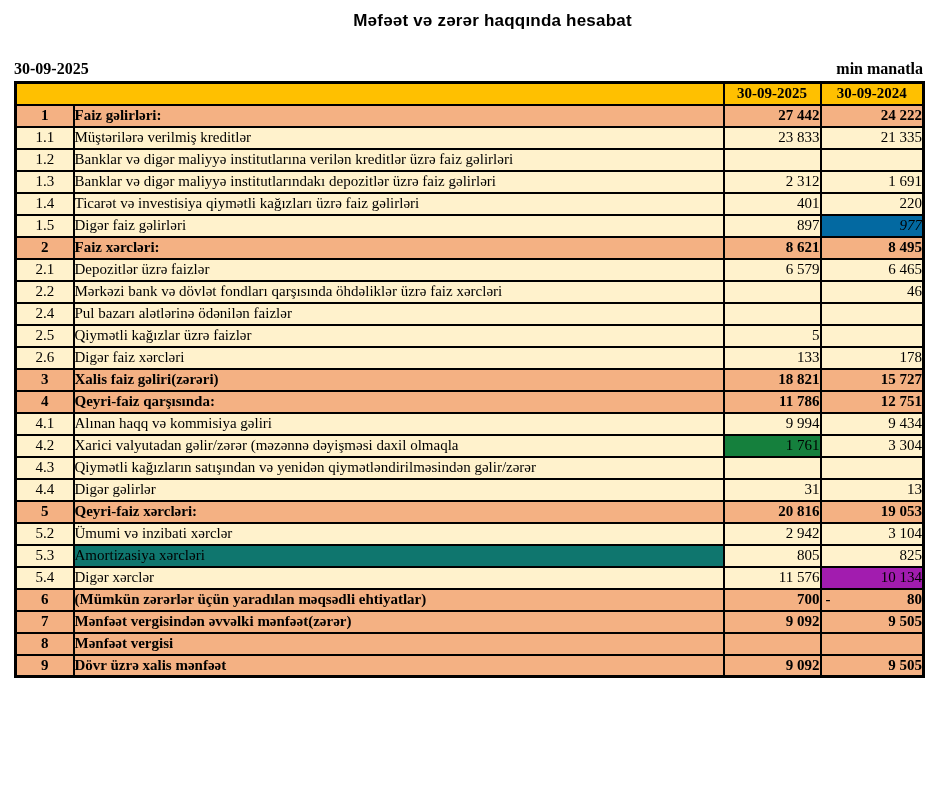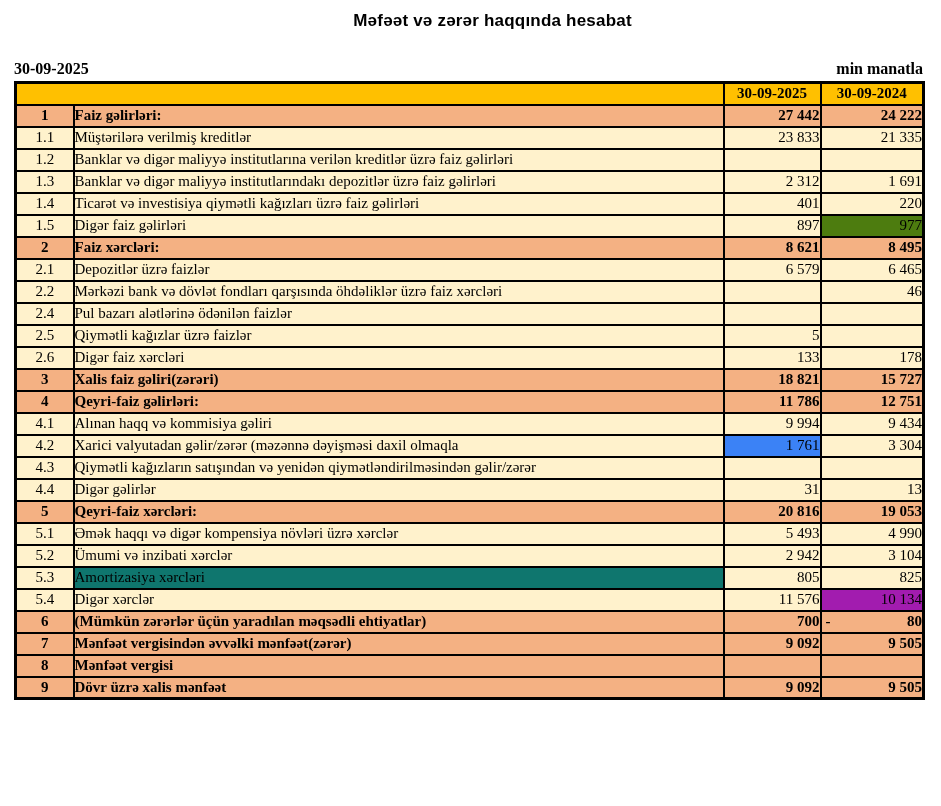--- a/index.html
+++ b/index.html
@@ -109,21 +109,21 @@
         <tr class="item">
           <td class="num" style="background: rgb(255, 242, 204);">1.4</td>
           <td class="label" style="background: rgb(255, 242, 204);">Ticarət və investisiya qiymətli kağızları üzrə faiz gəlirləri</td>
           <td class="val" style="background: rgb(255, 242, 204);">401</td>
           <td class="val" style="background: rgb(255, 242, 204);">220</td>
         </tr>
         <tr class="item">
           <td class="num" style="background: rgb(255, 242, 204);">1.5</td>
           <td class="label" style="background: rgb(255, 242, 204);">Digər faiz gəlirləri</td>
           <td class="val" style="background: rgb(255, 242, 204);">897</td>
-          <td class="val" style="background: #4d7c0f;">977</td>
+          <td class="val" style="background: #0369a1; font-style: italic;">977</td>
         </tr>
         <tr class="section">
           <td class="num" style="background: rgb(244, 177, 131);">2</td>
           <td class="label" style="background: rgb(244, 177, 131);">Faiz xərcləri:</td>
           <td class="val" style="background: rgb(244, 177, 131);">8 621</td>
           <td class="val" style="background: rgb(244, 177, 131);">8 495</td>
         </tr>
         <tr class="item">
           <td class="num" style="background: rgb(255, 242, 204);">2.1</td>
           <td class="label" style="background: rgb(255, 242, 204);">Depozitlər üzrə faizlər</td>
@@ -155,34 +155,34 @@
           <td class="val" style="background: rgb(255, 242, 204);">178</td>
         </tr>
         <tr class="section">
           <td class="num" style="background: rgb(244, 177, 131);">3</td>
           <td class="label" style="background: rgb(244, 177, 131);">Xalis faiz gəliri(zərəri)</td>
           <td class="val" style="background: rgb(244, 177, 131);">18 821</td>
           <td class="val" style="background: rgb(244, 177, 131);">15 727</td>
         </tr>
         <tr class="section">
           <td class="num" style="background: rgb(244, 177, 131);">4</td>
-          <td class="label" style="background: rgb(244, 177, 131);">Qeyri-faiz gəlirləri:</td>
+          <td class="label" style="background: rgb(244, 177, 131);">Qeyri-faiz qarşısında:</td>
           <td class="val" style="background: rgb(244, 177, 131);">11 786</td>
           <td class="val" style="background: rgb(244, 177, 131); padding-left: 32px;">12 751</td>
         </tr>
         <tr class="item">
           <td class="num" style="background: rgb(255, 242, 204);">4.1</td>
           <td class="label" style="background: rgb(255, 242, 204);">Alınan haqq və kommisiya gəliri</td>
           <td class="val" style="background: rgb(255, 242, 204);">9 994</td>
           <td class="val" style="background: rgb(255, 242, 204);">9 434</td>
         </tr>
         <tr class="item">
           <td class="num" style="background: rgb(255, 242, 204);">4.2</td>
           <td class="label" style="background: rgb(255, 242, 204);">Xarici valyutadan gəlir/zərər (məzənnə dəyişməsi daxil olmaqla</td>
-          <td class="val" style="background: #3b82f6;">1 761</td>
+          <td class="val" style="background: #15803d;">1 761</td>
           <td class="val" style="background: rgb(255, 242, 204);">3 304</td>
         </tr>
         <tr class="item">
           <td class="num" style="background: rgb(255, 242, 204);">4.3</td>
           <td class="label" style="background: rgb(255, 242, 204);">Qiymətli kağızların satışından və yenidən qiymətləndirilməsindən gəlir/zərər</td>
           <td class="val" style="background: rgb(255, 242, 204);"></td>
           <td class="val" style="background: rgb(255, 242, 204);"></td>
         </tr>
         <tr class="item">
           <td class="num" style="background: rgb(255, 242, 204);">4.4</td>
@@ -190,26 +190,20 @@
           <td class="val" style="background: rgb(255, 242, 204);">31</td>
           <td class="val" style="background: rgb(255, 242, 204);">13</td>
         </tr>
         <tr class="section">
           <td class="num" style="background: rgb(244, 177, 131);">5</td>
           <td class="label" style="background: rgb(244, 177, 131);">Qeyri-faiz xərcləri:</td>
           <td class="val" style="background: rgb(244, 177, 131);">20 816</td>
           <td class="val" style="background: rgb(244, 177, 131);">19 053</td>
         </tr>
         <tr class="item">
-          <td class="num" style="background: rgb(255, 242, 204);">5.1</td>
-          <td class="label" style="background: rgb(255, 242, 204);">Əmək haqqı və digər kompensiya növləri üzrə xərclər</td>
-          <td class="val" style="background: rgb(255, 242, 204);">5 493</td>
-          <td class="val" style="background: rgb(255, 242, 204);">4 990</td>
-        </tr>
-        <tr class="item">
           <td class="num" style="background: rgb(255, 242, 204);">5.2</td>
           <td class="label" style="background: rgb(255, 242, 204);">Ümumi və inzibati xərclər</td>
           <td class="val" style="background: rgb(255, 242, 204);">2 942</td>
           <td class="val" style="background: rgb(255, 242, 204);">3 104</td>
         </tr>
         <tr class="item">
           <td class="num" style="background: rgb(255, 242, 204);">5.3</td>
           <td class="label" style="background: #0f766e; margin-top: 8px;">Amortizasiya xərcləri</td>
           <td class="val" style="background: rgb(255, 242, 204);">805</td>
           <td class="val" style="background: rgb(255, 242, 204);">825</td>

